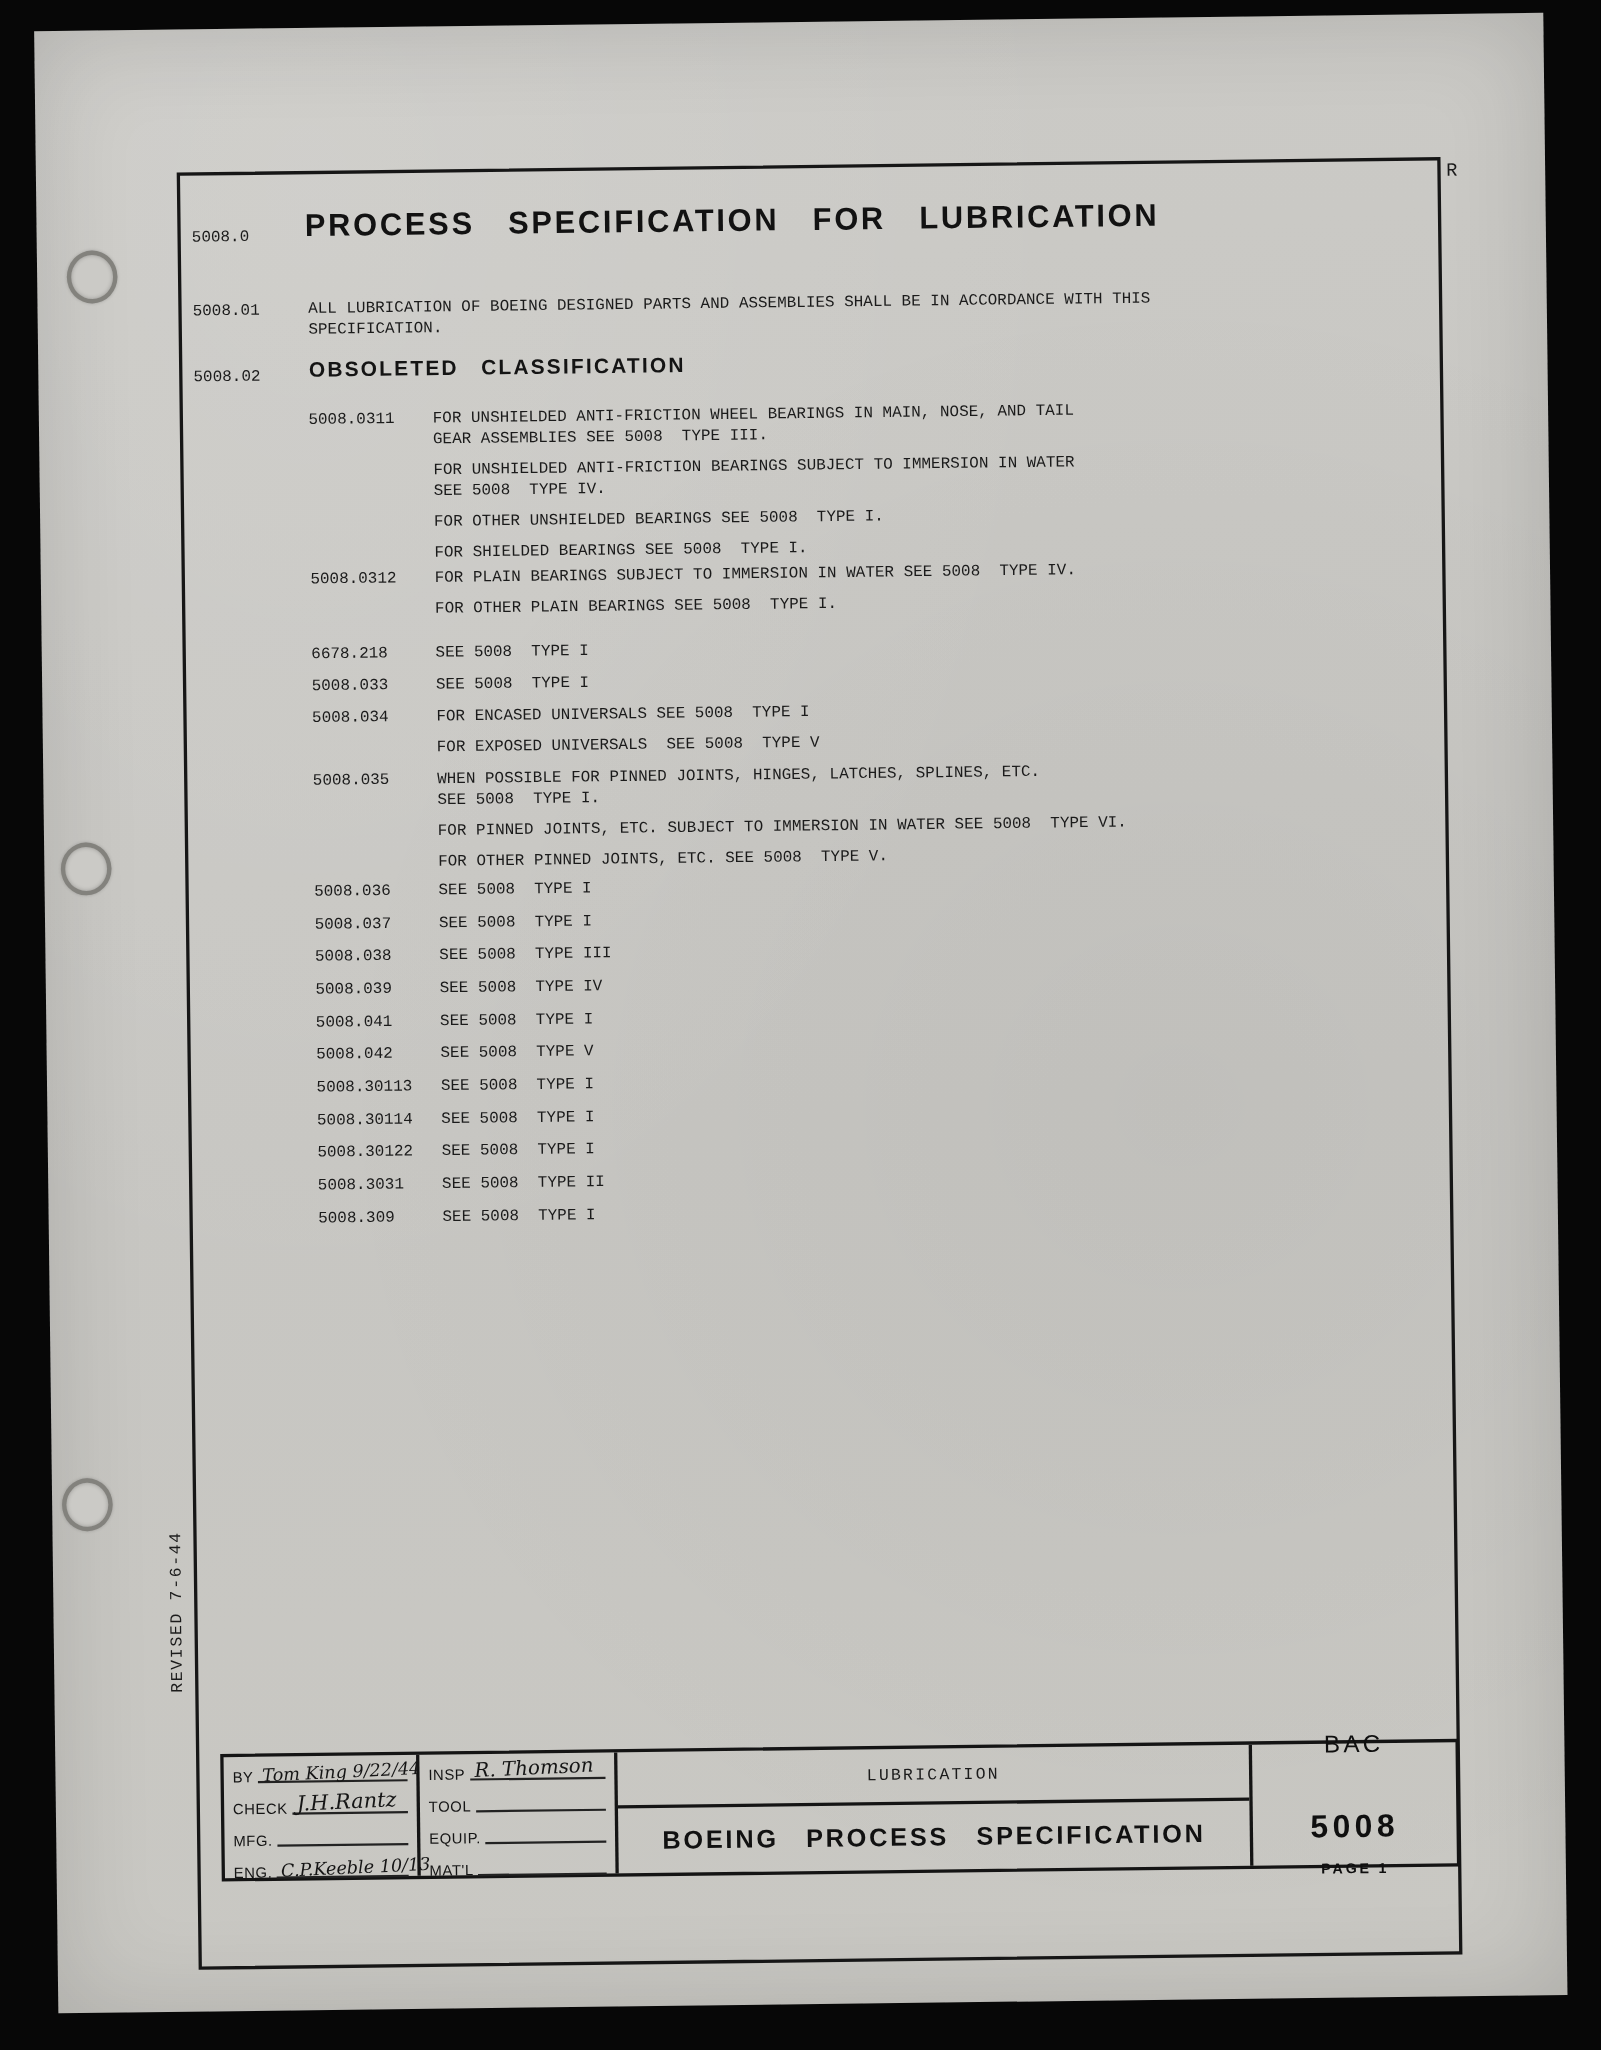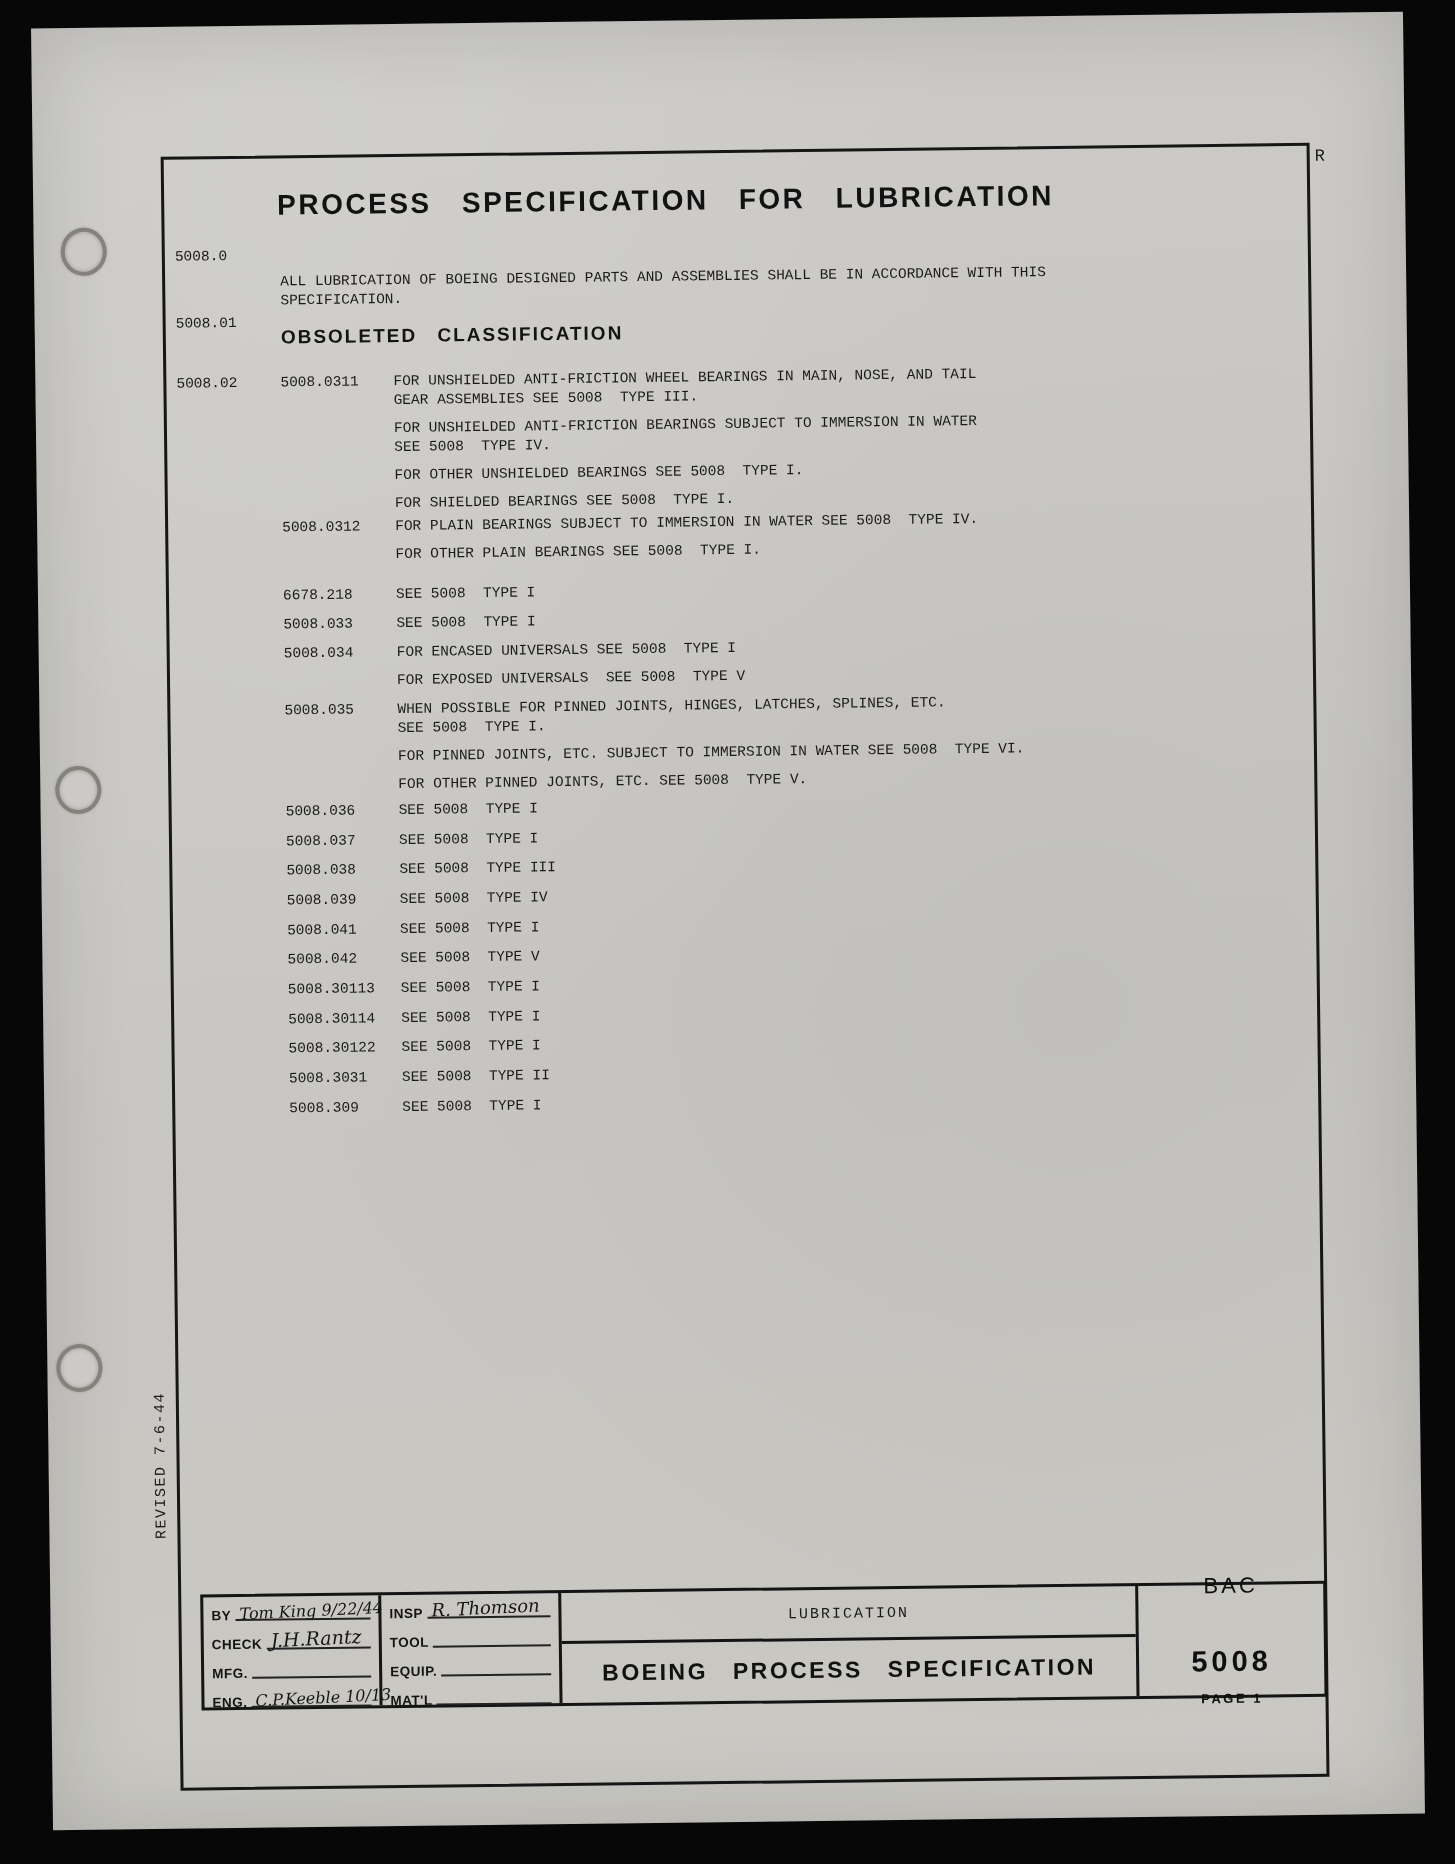--- a/index.html
+++ b/index.html
@@ -31,21 +31,21 @@
   .hole3{left:9px;top:1316px;}
 
   .corner-mark{
     position:absolute;left:1282px;top:134px;font-size:17px;letter-spacing:1px;
   }
   .frame{
     position:absolute;left:128px;top:130px;width:1143px;height:1628px;
     border:3px solid #161616;
   }
 
-  .sec-num{position:absolute;font-size:14.5px;line-height:19px;margin-top:40px;}
+  .sec-num{position:absolute;font-size:14.5px;line-height:19px;}
   .typewriter{white-space:pre;font-size:14.5px;line-height:19px;}
 
   .page-title{
     position:absolute;left:244px;top:164px;
     font-weight:bold;font-size:28px;color:#121212;
     letter-spacing:2.5px;word-spacing:20px;
     transform:scaleY(1.02);
   }
   .class-heading{
     position:absolute;left:246px;top:301px;
@@ -80,21 +80,21 @@
   .fcol{box-sizing:border-box;height:100%;}
   .fcol1{width:178px;border-right:3px solid #141414;display:flex;flex-direction:column;}
   .fcol2{width:180px;border-right:3px solid #141414;display:flex;flex-direction:column;}
   .fcol3{width:577px;border-right:3px solid #141414;display:flex;flex-direction:column;}
   .fcol4{flex:1;display:flex;flex-direction:column;align-items:center;justify-content:center;}
   .frow{
     flex:1;display:flex;align-items:flex-end;
     padding:0 6px 2px 8px;
   }
   .flabel{
-    font-weight:bold;font-size:13.5px;color:#141414;letter-spacing:0.5px;
+    font-weight:normal;font-size:13.5px;color:#141414;letter-spacing:0.5px;
     line-height:16px;flex:none;
   }
   .fline{
     flex:1;border-bottom:2px solid #222;margin:0 2px 3px 4px;
     position:relative;height:22px;
   }
   .fvalue{
     position:absolute;left:4px;bottom:-2px;white-space:nowrap;
     font-family:"DejaVu Serif",serif;font-style:italic;
     font-size:16px;color:#151515;transform:rotate(-2deg);

